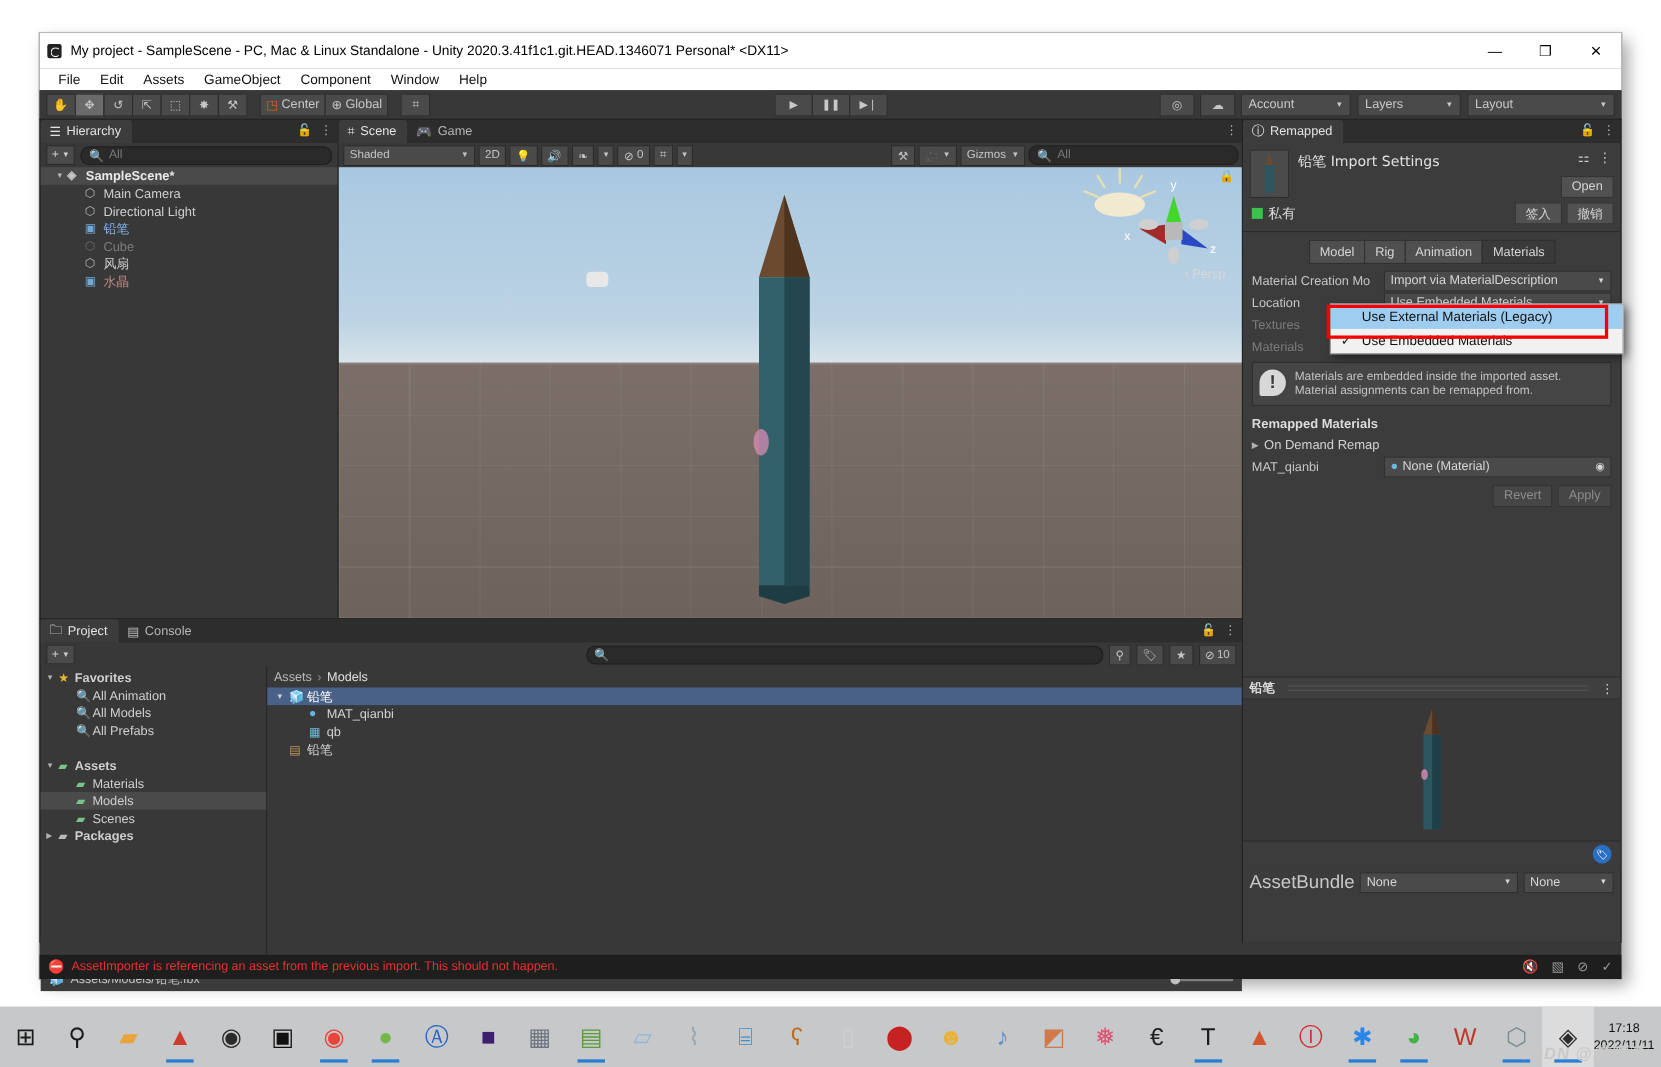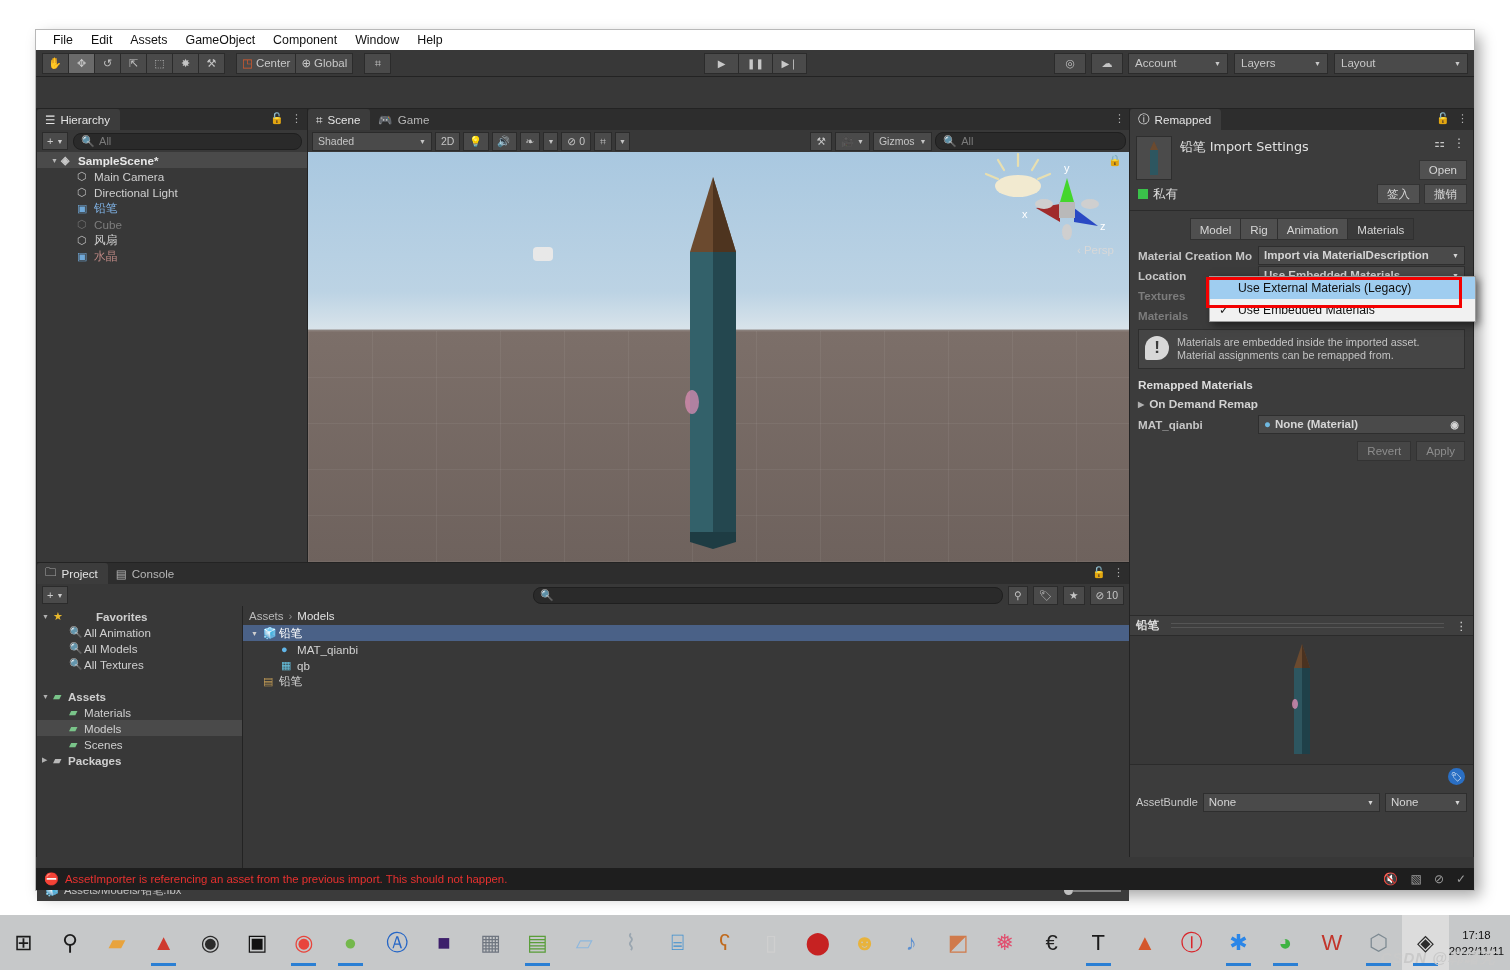--- a/index.html
+++ b/index.html
@@ -84,21 +84,21 @@
         padding:0 8px;font-size:11.3px;color:#c4c4c4;gap:5px;}
 
   
   #insp{left:1093px;top:78px;width:345px;height:749px;}
   .ibody{padding:0;background:#3c3c3c;height:727px;position:relative;}
   .ihead{display:flex;padding:6px 6px 0 6px;gap:8px;}
   .thumb{width:34px;height:42px;background:#4b4b4b;border:1px solid #2e2e2e;position:relative;overflow:hidden;}
   .ihtitle{font-size:12.8px;color:#e0e0e0;flex:1;padding-top:3px;}
   .ibtn{height:18px;background:#515151;border:1px solid #333;color:#d5d5d5;font-size:11.5px;
         display:flex;align-items:center;justify-content:center;padding:0 9px;}
-  .irow{display:flex;align-items:center;height:20px;padding:0 8px;font-size:11.6px;color:#c8c8c8;font-weight:bold;}
+  .irow{display:flex;align-items:center;height:20px;padding:0 8px;font-size:11.6px;color:#c8c8c8;}
   .ilabel{width:120px;color:#c6c6c6;font-size:11.6px;}
   .ifield{flex:1;height:17px;background:#4a4a4a;border:1px solid #2e2e2e;display:flex;align-items:center;
         justify-content:space-between;padding:0 5px;color:#d5d5d5;font-size:11.5px;}
   .tabsrow{display:flex;justify-content:center;margin:7px 0 5px 0;}
   .mtab{height:20px;background:#4f4f4f;border:1px solid #303030;margin-right:-1px;color:#d6d6d6;
         font-size:11.6px;display:flex;align-items:center;padding:0 9px;}
   .mtab.sel{background:#3a3a3a;}
   .infobox{margin:4px 8px;background:#454545;border:1px solid #2e2e2e;display:flex;padding:6px;gap:8px;}
   .infotxt{font-size:10.8px;color:#c3c3c3;line-height:13px;}
   .secthead{font-size:11.8px;color:#dcdcdc;font-weight:bold;padding:5px 8px 2px 8px;}
@@ -129,20 +129,29 @@
   .wm{position:absolute;right:14px;bottom:2px;font-size:15px;color:#c9c9c9;font-weight:bold;letter-spacing:1px;font-style:italic;}
   .cn{font-family:"DejaVu Sans",sans-serif;}
 </style>
 </head>
 <body>
 
 <div id="root">
 
   <div class="win">
 
+    <div class="titlebar">
+      <div class="app-ico"></div>
+      <div class="ttl">My project - SampleScene - PC, Mac &amp; Linux Standalone - Unity 2020.3.41f1c1.git.HEAD.1346071 Personal* &lt;DX11&gt;</div>
+      <div class="wbtns">
+        <div class="wbtn">—</div>
+        <div class="wbtn">❐</div>
+        <div class="wbtn">✕</div>
+      </div>
+    </div>
 
     <div class="menubar" id="menubar">
         <span>File</span>
         <span>Edit</span>
         <span>Assets</span>
         <span>GameObject</span>
         <span>Component</span>
         <span>Window</span>
         <span>Help</span>
       </div>
@@ -375,36 +384,36 @@
         <div class="sbtn">
           <span>⊘</span>
           <span style="margin-left:2px">10</span>
         </div>
       </div>
       <div class="pcol">
         <div class="ptree" id="proj-tree">
             <div class="trow" style="padding-left: 5px;">
               <span style="width: 11px; font-size: 7px; color: rgb(176, 176, 176);">▼</span>
               <span style="width: 15px; font-size: 11px; color: rgb(232, 184, 44);">★</span>
-              <span style="font-weight: bold; margin-left: 28px;">Favorites</span>
+              <span style="font-weight: bold;">Favorites</span>
             </div>
             <div class="trow" style="padding-left: 21px;">
               <span style="width: 11px; font-size: 7px; color: rgb(176, 176, 176);"></span>
               <span style="width: 15px; font-size: 11px; color: rgb(182, 182, 182);">🔍</span>
               <span>All Animation</span>
             </div>
             <div class="trow" style="padding-left: 21px;">
               <span style="width: 11px; font-size: 7px; color: rgb(176, 176, 176);"></span>
               <span style="width: 15px; font-size: 11px; color: rgb(182, 182, 182);">🔍</span>
               <span>All Models</span>
             </div>
             <div class="trow" style="padding-left: 21px;">
               <span style="width: 11px; font-size: 7px; color: rgb(176, 176, 176);"></span>
               <span style="width: 15px; font-size: 11px; color: rgb(182, 182, 182);">🔍</span>
-              <span>All Textures</span>
+              <span>All Prefabs</span>
             </div>
             <div class="trow" style="padding-left: 5px;">
               <span style="width: 11px; font-size: 7px; color: rgb(176, 176, 176);"></span>
               <span></span>
             </div>
             <div class="trow" style="padding-left: 5px;">
               <span style="width: 11px; font-size: 7px; color: rgb(176, 176, 176);">▼</span>
               <span style="width: 15px; font-size: 11px; color: rgb(121, 196, 137);">▰</span>
               <span style="font-weight: bold;">Assets</span>
             </div>
@@ -583,21 +592,21 @@
               <rect x="22" y="26" width="16" height="86" fill="#2d5660"></rect>
               <rect x="30" y="26" width="8" height="86" fill="#1f4049"></rect>
               <ellipse cx="23" cy="62" rx="3" ry="5" fill="#d98cb4" opacity=".8"></ellipse>
             </svg>
           </div>
           <div style="height:26px;background:#3c3c3c;border-top:1px solid #2b2b2b;position:relative">
             <div style="position:absolute;right:8px;top:3px;width:17px;height:17px;border-radius:50%;
                         background:#2a6fc4;display:flex;align-items:center;justify-content:center;color:#fff;font-size:9px">🏷</div>
           </div>
           <div style="display:flex;align-items:center;padding:0 6px;gap:5px;height:22px">
-            <span style="font-size:11px;color:#c8c8c8">AssetBundle</span>
+            <span style="font-size:17px;color:#c8c8c8">AssetBundle</span>
             <div class="ifield" style="flex:1;max-width:172px">
               <span>None</span>
               <span style="font-size:7px">▼</span>
             </div>
             <div class="ifield" style="width:70px;flex:none">
               <span>None</span>
               <span style="font-size:7px">▼</span>
             </div>
           </div>
         </div>

